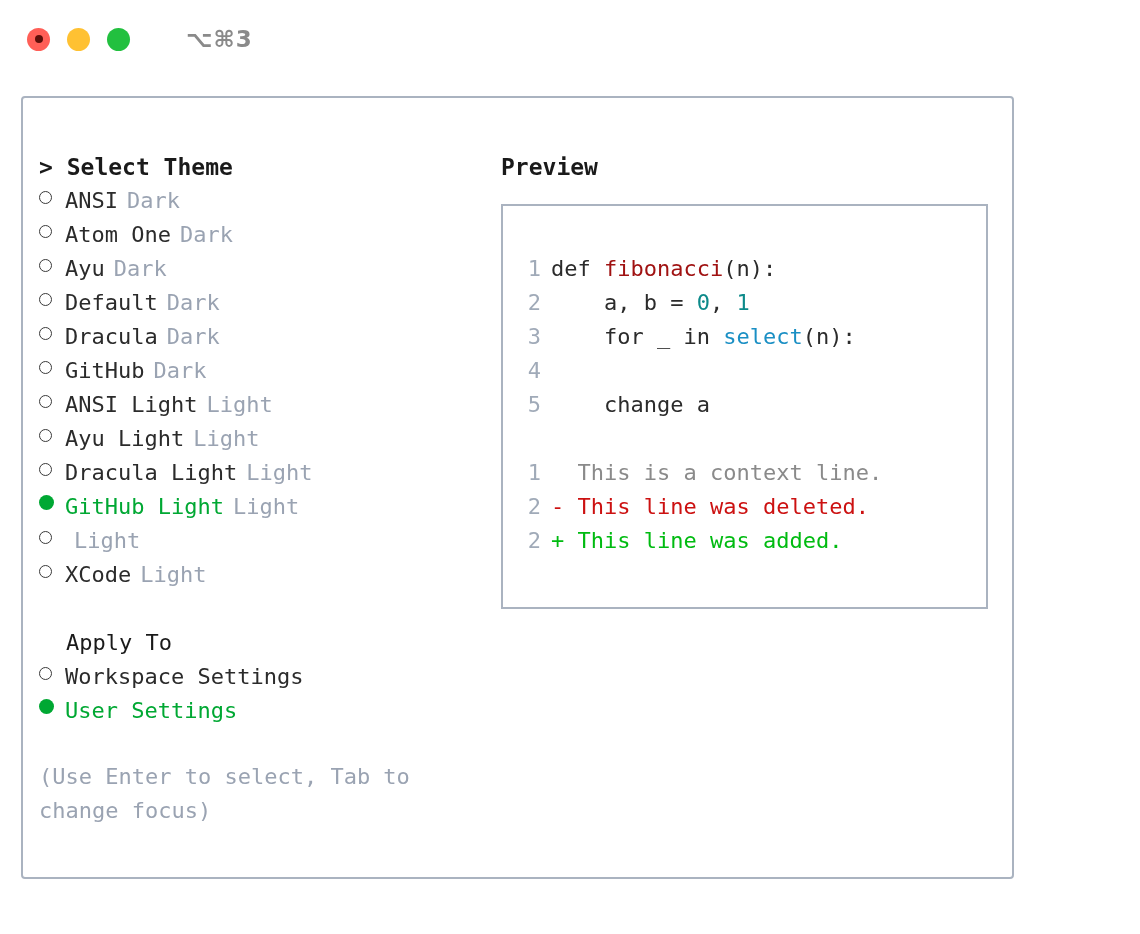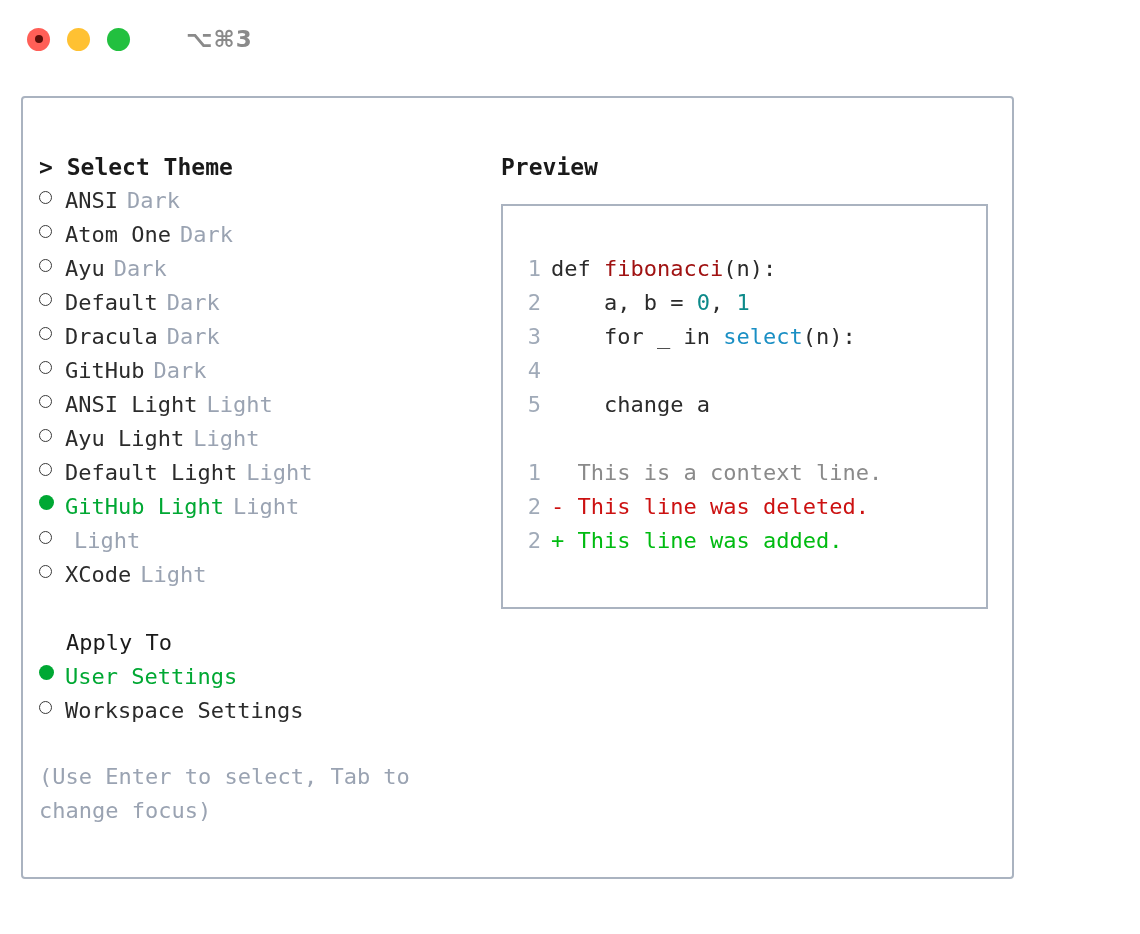--- a/index.html
+++ b/index.html
@@ -219,33 +219,33 @@
 
         <div id="theme-list">
             <div class="opt-row"><span class="bullet"><span class="dot-o"></span></span><span class="opt-label">ANSI</span><span class="opt-tag">Dark</span></div>
             <div class="opt-row"><span class="bullet"><span class="dot-o"></span></span><span class="opt-label">Atom One</span><span class="opt-tag">Dark</span></div>
             <div class="opt-row"><span class="bullet"><span class="dot-o"></span></span><span class="opt-label">Ayu</span><span class="opt-tag">Dark</span></div>
             <div class="opt-row"><span class="bullet"><span class="dot-o"></span></span><span class="opt-label">Default</span><span class="opt-tag">Dark</span></div>
             <div class="opt-row"><span class="bullet"><span class="dot-o"></span></span><span class="opt-label">Dracula</span><span class="opt-tag">Dark</span></div>
             <div class="opt-row"><span class="bullet"><span class="dot-o"></span></span><span class="opt-label">GitHub</span><span class="opt-tag">Dark</span></div>
             <div class="opt-row"><span class="bullet"><span class="dot-o"></span></span><span class="opt-label">ANSI Light</span><span class="opt-tag">Light</span></div>
             <div class="opt-row"><span class="bullet"><span class="dot-o"></span></span><span class="opt-label">Ayu Light</span><span class="opt-tag">Light</span></div>
-            <div class="opt-row"><span class="bullet"><span class="dot-o"></span></span><span class="opt-label">Default Light</span><span class="opt-tag">Light</span></div>
+            <div class="opt-row"><span class="bullet"><span class="dot-o"></span></span><span class="opt-label">Dracula Light</span><span class="opt-tag">Light</span></div>
             <div class="opt-row"><span class="bullet"><span class="dot-filled"></span></span><span class="opt-label sel">GitHub Light</span><span class="opt-tag">Light</span></div>
             <div class="opt-row"><span class="bullet"><span class="dot-o"></span></span><span class="opt-tag">Light</span></div>
             <div class="opt-row"><span class="bullet"><span class="dot-o"></span></span><span class="opt-label">XCode</span><span class="opt-tag">Light</span></div>
           </div>
 
         <div class="spacer-sm"></div>
 
         <div class="applyto-header">Apply To</div>
 
         <div id="apply-list">
+            <div class="opt-row"><span class="bullet"><span class="dot-o"></span></span><span class="opt-label">Workspace Settings</span></div>
             <div class="opt-row"><span class="bullet"><span class="dot-filled"></span></span><span class="opt-label sel">User Settings</span></div>
-            <div class="opt-row"><span class="bullet"><span class="dot-o"></span></span><span class="opt-label">Workspace Settings</span></div>
           </div>
 
         <div class="hint">(Use Enter to select, Tab to change focus)</div>
       </div>
 
       <div class="right-col">
         <div class="preview-title">Preview</div>
 
         <div class="code-box">
           <div id="code-lines">

